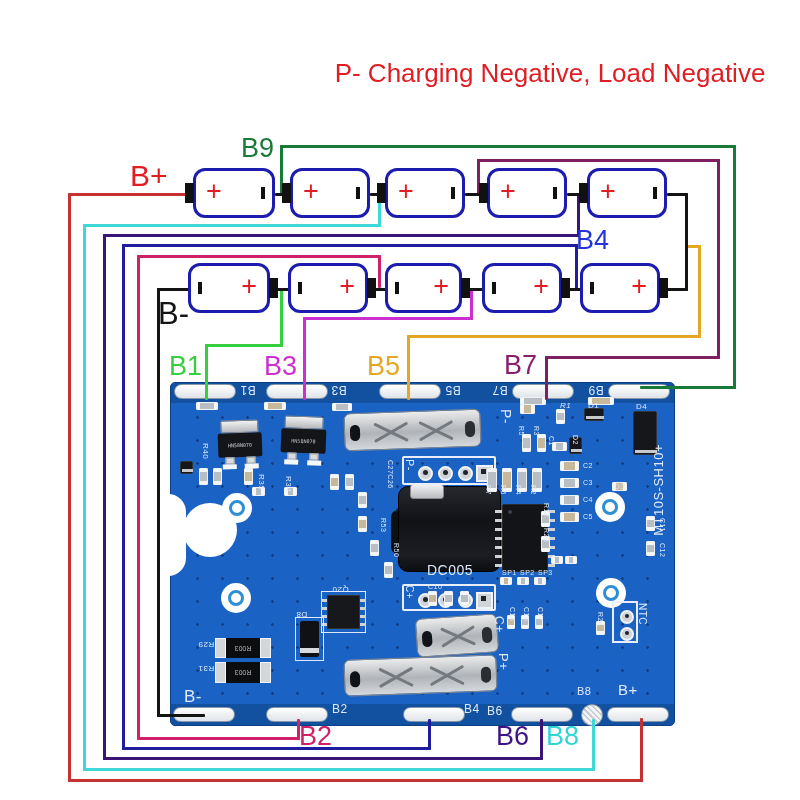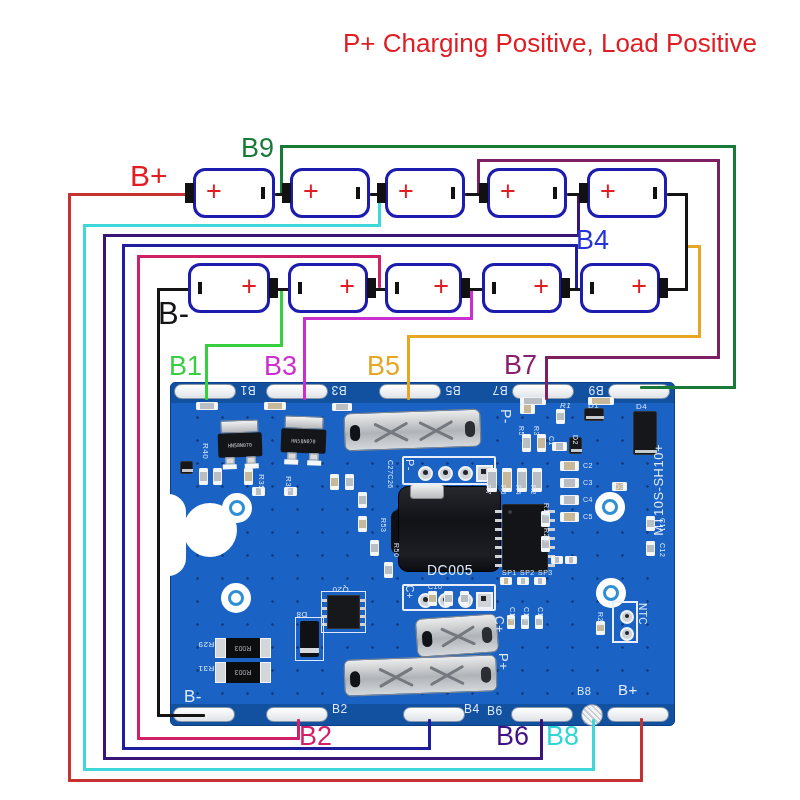--- a/index.html
+++ b/index.html
@@ -6,21 +6,21 @@
   #diagram{position:relative;width:800px;height:800px;background:#ffffff;overflow:hidden;
            font-family:"Liberation Sans",sans-serif;}
   .hdr{position:absolute;left:300px;width:500px;text-align:center;font-size:26px;
        font-weight:500;white-space:nowrap;}
   .abs{position:absolute;}
 </style>
 </head>
 <body>
 
 <div id="diagram">
-  <div class="hdr" style="top: 28px; color: rgb(224, 29, 35);">P+ Charging Positive, Load Positive</div>
+  <div class="hdr" style="top: 58px; color: rgb(224, 29, 35);">P- Charging Negative, Load Negative</div>
   <div id="layer-pcb" class="abs" style="left:0;top:0">
       <div style="position: absolute; left: 170px; top: 382px; width: 505px; height: 344px; background: rgb(26, 99, 196); border-radius: 5px; border: 1px solid rgb(13, 63, 133); box-sizing: border-box;"></div>
       <div style="position: absolute; left: 171px; top: 383px; width: 503px; height: 20px; background: rgb(17, 81, 159); border-radius: 4px 4px 0px 0px;"></div>
       <div style="position: absolute; left: 171px; top: 704px; width: 503px; height: 21px; background: rgb(17, 81, 159); border-radius: 0px 0px 4px 4px;"></div>
       <div style="position: absolute; left: 185px; top: 406px; width: 475px; height: 292px; background-image: radial-gradient(rgba(8, 25, 70, 0.5) 1.2px, rgba(0, 0, 0, 0) 1.6px); background-size: 25px 23px;"></div>
       <div style="position: absolute; left: 150px; top: 494px; width: 36px; height: 82px; background: rgb(255, 255, 255); border-radius: 0px 18px 18px 0px;"></div>
       <div style="position: absolute; left: 183px; top: 503px; width: 54px; height: 54px; background: rgb(255, 255, 255); border-radius: 50%;"></div>
       <div style="position: absolute; left: 174px; top: 384px; width: 62px; height: 15px; border-radius: 8px; background: linear-gradient(rgb(255, 255, 255), rgb(223, 227, 232)); border: 1px solid rgb(138, 151, 168); box-sizing: border-box;"></div>
       <div style="position: absolute; left: 266px; top: 384px; width: 62px; height: 15px; border-radius: 8px; background: linear-gradient(rgb(255, 255, 255), rgb(223, 227, 232)); border: 1px solid rgb(138, 151, 168); box-sizing: border-box;"></div>
       <div style="position: absolute; left: 379px; top: 384px; width: 62px; height: 15px; border-radius: 8px; background: linear-gradient(rgb(255, 255, 255), rgb(223, 227, 232)); border: 1px solid rgb(138, 151, 168); box-sizing: border-box;"></div>

